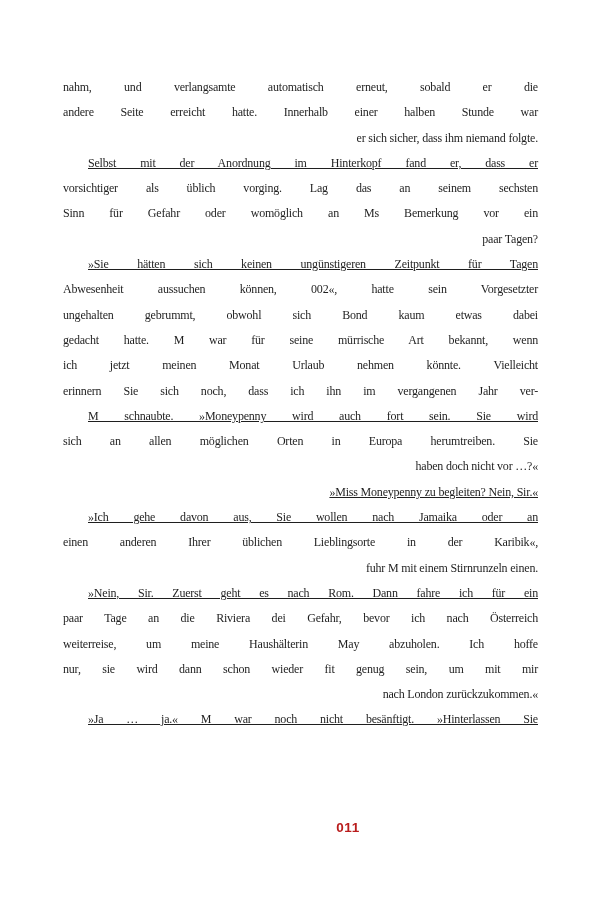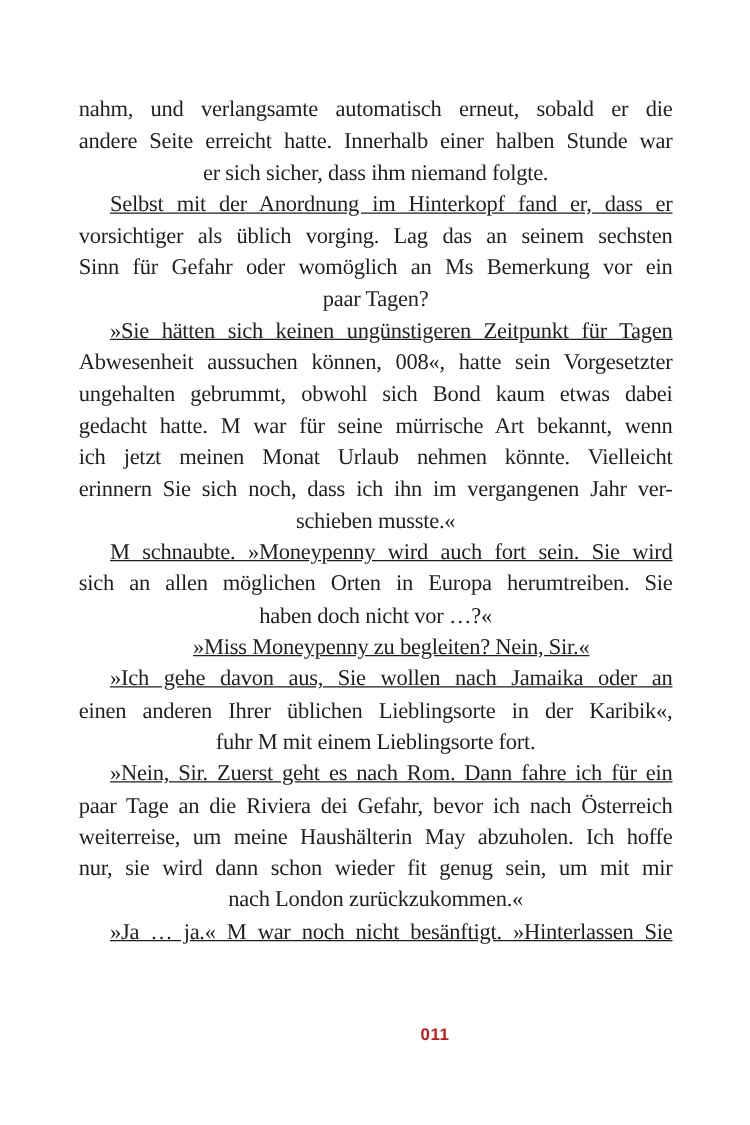--- a/index.html
+++ b/index.html
@@ -13,28 +13,28 @@
     height: 900px;
     background: #ffffff;
     overflow: hidden;
   }
   .text-block {
     position: absolute;
     left: 63px;
     top: 75px;
     width: 475px;
     font-family: "Liberation Serif", serif;
-    font-size: 18px;
+    font-size: 12px;
     line-height: 25.3px;
     letter-spacing: -0.2px;
     color: #1f1f1f;
   }
   .line {
     height: 25.3px;
-    text-align: center;
+    text-align: right;
   }
   .line.justify {
     text-align: justify;
     text-align-last: justify;
     text-justify: inter-word;
   }
   .line.indent {
     text-indent: 25px;
     text-decoration: underline;
   }
@@ -58,33 +58,32 @@
 <div class="page">
   <div class="text-block">
       <div class="line justify">nahm, und verlangsamte automatisch erneut, sobald er die</div>
       <div class="line justify">andere Seite erreicht hatte. Innerhalb einer halben Stunde war</div>
       <div class="line">er sich sicher, dass ihm niemand folgte.</div>
       <div class="line indent justify">Selbst mit der Anordnung im Hinterkopf fand er, dass er</div>
       <div class="line justify">vorsichtiger als üblich vorging. Lag das an seinem sechsten</div>
       <div class="line justify">Sinn für Gefahr oder womöglich an Ms Bemerkung vor ein</div>
       <div class="line">paar Tagen?</div>
       <div class="line indent justify">»Sie hätten sich keinen ungünstigeren Zeitpunkt für Tagen</div>
-      <div class="line justify">Abwesenheit aussuchen können, 008«, hatte sein Vorgesetzter</div>
+      <div class="line justify">Abwesenheit aussuchen können, 002«, hatte sein Vorgesetzter</div>
       <div class="line justify">ungehalten gebrummt, obwohl sich Bond kaum etwas dabei</div>
       <div class="line justify">gedacht hatte. M war für seine mürrische Art bekannt, wenn</div>
       <div class="line justify">ich jetzt meinen Monat Urlaub nehmen könnte. Vielleicht</div>
       <div class="line justify">erinnern Sie sich noch, dass ich ihn im vergangenen Jahr ver-</div>
-      <div class="line">schieben musste.«</div>
       <div class="line indent justify">M schnaubte. »Moneypenny wird auch fort sein. Sie wird</div>
       <div class="line justify">sich an allen möglichen Orten in Europa herumtreiben. Sie</div>
       <div class="line">haben doch nicht vor …?«</div>
       <div class="line indent">»Miss Moneypenny zu begleiten? Nein, Sir.«</div>
       <div class="line indent justify">»Ich gehe davon aus, Sie wollen nach Jamaika oder an</div>
       <div class="line justify">einen anderen Ihrer üblichen Lieblingsorte in der Karibik«,</div>
-      <div class="line">fuhr M mit einem Lieblingsorte fort.</div>
+      <div class="line">fuhr M mit einem Stirnrunzeln einen.</div>
       <div class="line indent justify">»Nein, Sir. Zuerst geht es nach Rom. Dann fahre ich für ein</div>
       <div class="line justify">paar Tage an die Riviera dei Gefahr, bevor ich nach Österreich</div>
       <div class="line justify">weiterreise, um meine Haushälterin May abzuholen. Ich hoffe</div>
       <div class="line justify">nur, sie wird dann schon wieder fit genug sein, um mit mir</div>
       <div class="line">nach London zurückzukommen.«</div>
       <div class="line indent justify">»Ja … ja.« M war noch nicht besänftigt. »Hinterlassen Sie</div>
     </div>
   <div class="page-number">011</div>
 </div>
 

